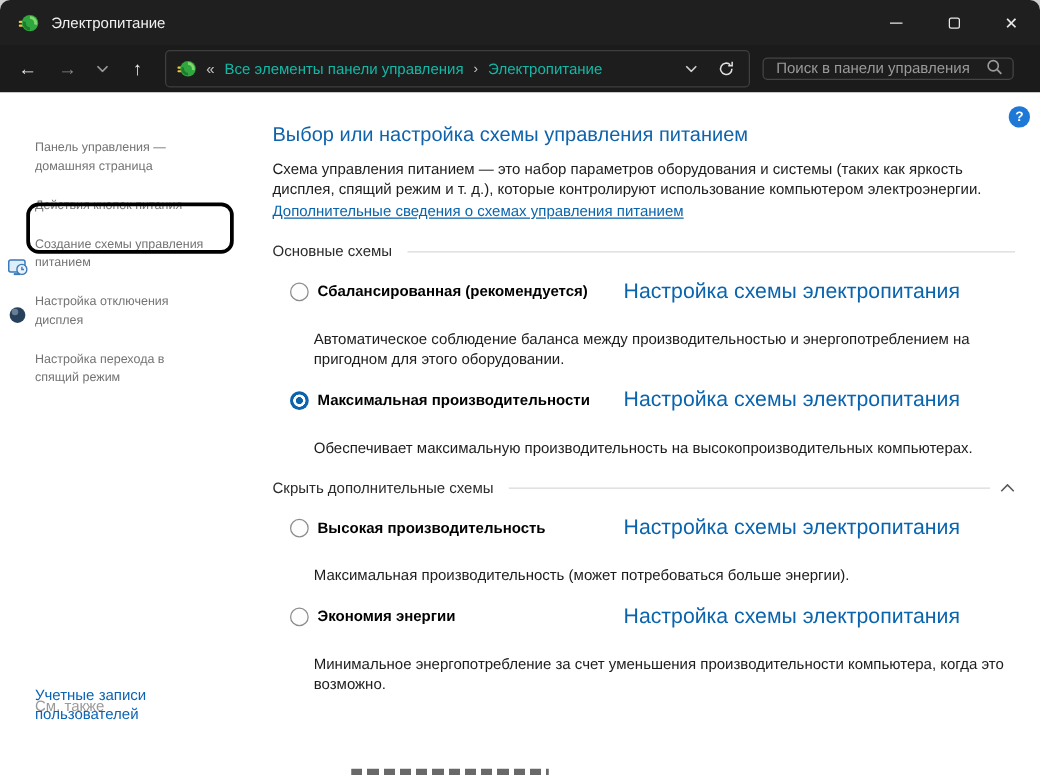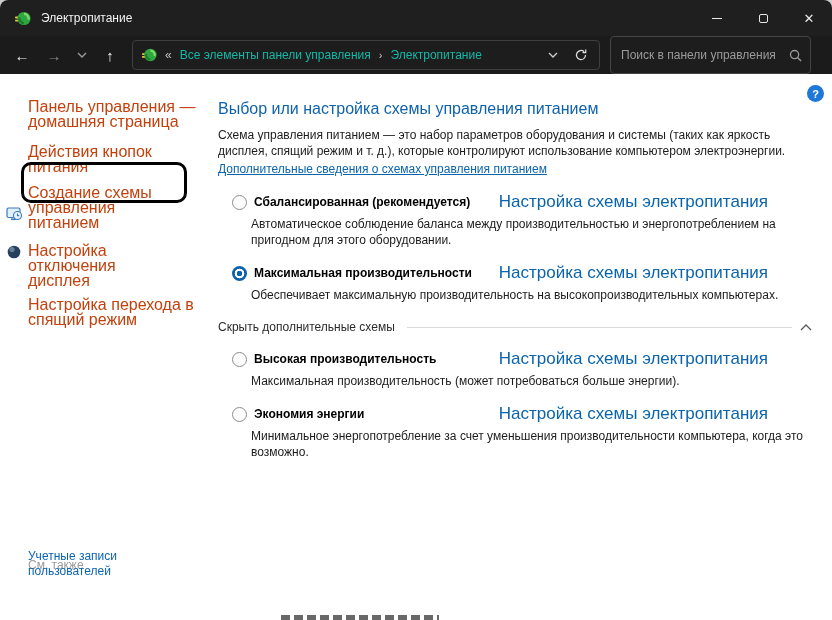--- a/index.html
+++ b/index.html
@@ -47,38 +47,38 @@
   .address-bar .app-icon{ margin-left:0; width:16px; height:16px; }
   .crumb-overflow{ color:#c2c2c2; margin:0 8px 0 8px; font-size:12px; }
   .crumb-item{ color:#14b8a6; white-space:nowrap; }
   .crumb-sep{ color:#c9c9c9; margin:0 8px; font-size:11px; }
   .address-spacer{ flex:1; }
   .addr-icon-btn{
     width:28px; height:26px; display:flex; align-items:center; justify-content:center; color:#d9d9d9;
   }
 
   .search-box{
-    margin-left:10px; width:201px; height:38px; background:#1d1d1d;
+    margin-left:10px; width:201px; height:18px; background:#1d1d1d;
     border:1px solid #454545; border-radius:4px;
-    display:flex; align-items:center; padding:0 8px 0 10px;
+    display:flex; align-items:flex-start; padding:0 8px 0 10px;
   }
   .search-box input{
     flex:1; background:transparent; border:none; outline:none;
     color:#cccccc; font-size:12px; font-family:inherit; min-width:0;
   }
   .search-box input::placeholder{ color:#9a9a9a; }
 
   
   .client{ position:absolute; top:74px; left:0; right:0; bottom:0; background:#fff; display:flex; }
 
   
   .sidebar{ width:218px; position:relative; padding-top:21px; flex:0 0 auto; }
   .side-link{
-    display:block; margin:4px 0 0 28px; width:168px; font-size:16px; line-height:15px;
-    color:#c2410c; text-decoration:none; white-space:pre-line; cursor:pointer;
+    display:block; margin:16px 0 0 28px; width:168px; font-size:10px; line-height:15px;
+    color:#737373; text-decoration:none; white-space:pre-line; cursor:pointer;
   }
   .sl-1{ margin-bottom:15px; }
   .sl-2{ margin-bottom:11px; }
   .sl-3{ margin-bottom:13px; }
   .sl-4{ margin-bottom:9px; }
   .side-icon{ position:absolute; left:6px; width:17px; height:16px; }
   .icon-display{ top:132px; }
   .icon-sleep{ top:170px; }
 
   .annotation-rect{
@@ -114,21 +114,21 @@
   .radio{
     width:15px; height:15px; border-radius:50%; flex:0 0 auto;
     border:1px solid #8d8d8d; background:#fdfdfd; cursor:pointer;
   }
   .radio.checked{
     border:none;
     background:radial-gradient(circle at 50% 50%, #0b62ad 0 2.6px, #ffffff 3px 4.7px, #0b62ad 5.1px 7.5px);
   }
   .plan-name{ margin-left:7px; font-size:12px; font-weight:bold; color:#000; cursor:pointer; }
   .plan-link{ margin-left:auto; margin-right:44px; font-size:17px; color:#0a64ad; cursor:pointer; white-space:nowrap; }
-  .plan-desc{ margin-top:4px; margin-left:33px; width:565px; font-size:12px; line-height:16px; color:#1c1c1c; }
+  .plan-desc{ margin-top:20px; margin-left:33px; width:565px; font-size:12px; line-height:16px; color:#1c1c1c; }
 
   .gap-after-desc2{ height:8px; }
 
   .bottom-artifact{
     position:absolute; left:281px; bottom:0; width:158px; height:5px;
     background:repeating-linear-gradient(90deg,#4e4e4e 0 9px, transparent 9px 13px);
     opacity:.85;
   }
 </style>
 </head>
@@ -241,20 +241,24 @@
 пользователей</a>
     </div>
 
     <div class="content">
       <div class="help-btn">?</div>
 
       <div class="page-title">Выбор или настройка схемы управления питанием</div>
       <div class="intro">Схема управления питанием — это набор параметров оборудования и системы (таких как яркость дисплея, спящий режим и т. д.), которые контролируют использование компьютером электроэнергии.</div>
       <a class="learn-link">Дополнительные сведения о схемах управления питанием</a>
 
+      <div class="section section-main">
+        <span class="section-label">Основные схемы</span>
+        <span class="section-rule"></span>
+      </div>
 
       
       <div class="plan-head">
         <span class="radio"></span>
         <span class="plan-name">Сбалансированная (рекомендуется)</span>
         <a class="plan-link">Настройка схемы электропитания</a>
       </div>
       <div class="plan-desc">Автоматическое соблюдение баланса между производительностью и энергопотреблением на пригодном для этого оборудовании.</div>
 
       

